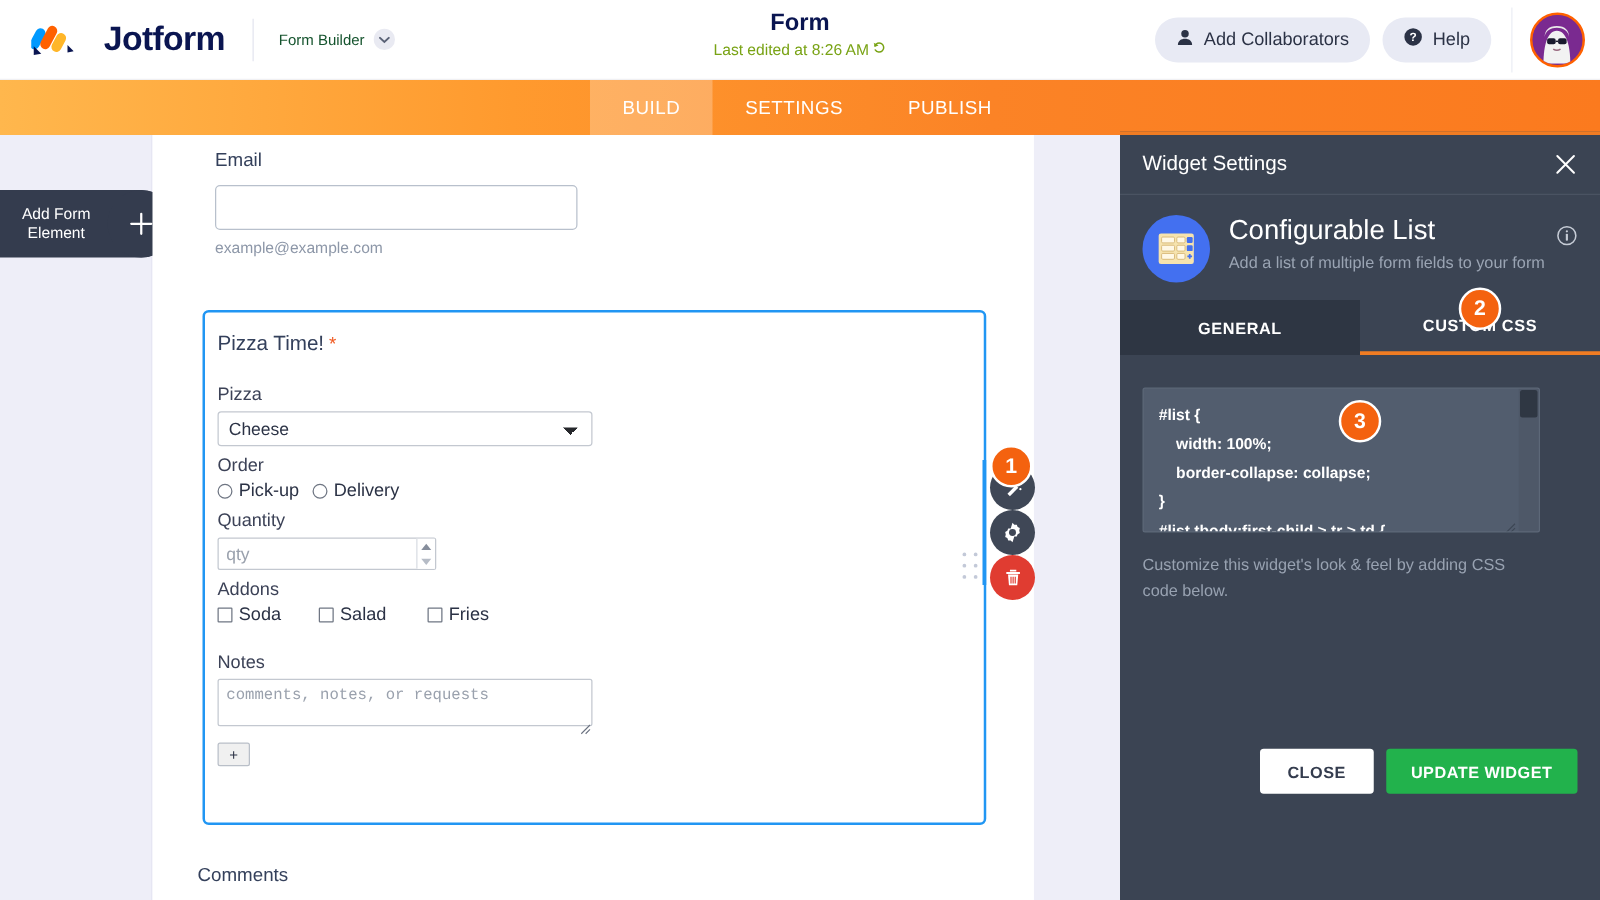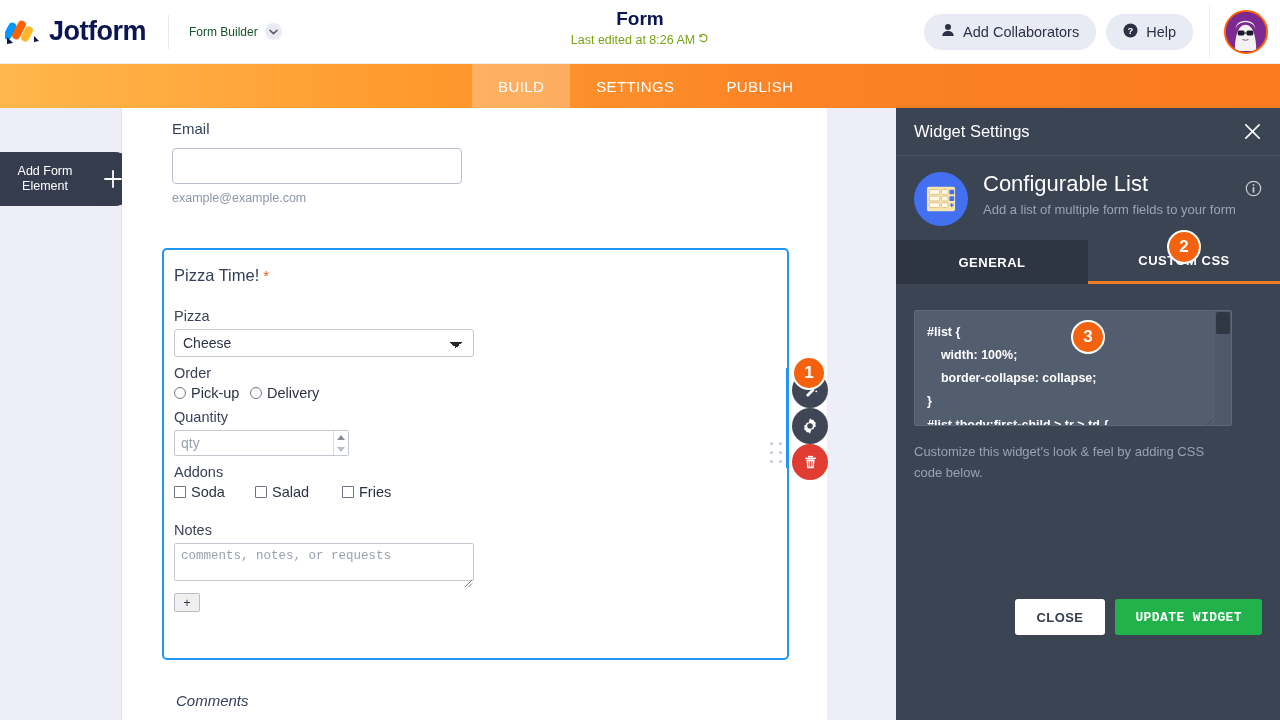--- a/index.html
+++ b/index.html
@@ -10,21 +10,21 @@
     background: #ffffff;
   }
   #app { position: relative; width: 1280px; height: 720px; }
 
   
   .header {
     position: absolute; top: 0; left: 0; width: 1280px; height: 64px;
     background: #fff; display: flex; align-items: center;
     border-bottom: 1px solid #f0f0f3;
   }
-  .logo-wrap { display: flex; align-items: center; padding-left: 5px; gap: 10px; }
+  .logo-wrap { display: flex; align-items: center; padding-left: 25px; gap: 24px; }
   .logo-mark { width: 34px; height: 30px; position: relative; }
   .logo-text { font-size: 27px; font-weight: bold; color: #0a1551; letter-spacing: -0.5px; }
   .header-divider { width: 1px; height: 34px; background: #e3e5f0; margin: 0 20px 0 22px; }
   .form-builder-btn {
     display: flex; align-items: center; gap: 7px;
     font-size: 12px; color: #14532d; cursor: pointer;
   }
   .chev-circle {
     width: 17px; height: 17px; border-radius: 50%; background: #e9eaf2;
     display: flex; align-items: center; justify-content: center;
@@ -156,21 +156,21 @@
   .notes-area::placeholder { color: #9aa1ad; }
   .resize-grip {
     position: absolute; right: 1px; bottom: 1px; width: 10px; height: 10px;
     pointer-events: none;
   }
   .add-row-btn {
     margin-top: 8px; width: 26px; height: 19px;
     border: 1px solid #b9bfc8; border-radius: 2px; background: #f0f0f0;
     font-size: 12px; color: #2b3245; cursor: pointer; line-height: 1;
   }
-  .comments-label { position: absolute; left: 54px; top: 584px; font-size: 15px; color: #34405b; font-style: italic; }
+  .comments-label { position: absolute; left: 36px; top: 584px; font-size: 15px; color: #34405b; }
 
   
   .fab-col { position: absolute; left: 792px; top: 372px; width: 36px; }
   .fab {
     width: 36px; height: 36px; border-radius: 50%;
     display: flex; align-items: center; justify-content: center;
     cursor: pointer; margin-bottom: 0;
   }
   .fab + .fab { margin-top: 0; }
   .fab-wand { background: #3f4756; }
@@ -252,21 +252,21 @@
     display: flex; justify-content: flex-end; align-items: center; gap: 10px; padding-right: 18px;
   }
   .btn-close {
     background: #fff; color: #343c4e; border: none; border-radius: 3px;
     height: 36px; padding: 0 22px; font-size: 13px; font-weight: bold;
     letter-spacing: 0.4px; cursor: pointer;
   }
   .btn-update {
     background: #22b24c; color: #fff; border: none; border-radius: 3px;
     height: 36px; padding: 0 20px; font-size: 13px; font-weight: bold;
-    letter-spacing: 0.4px; cursor: pointer; font-family: Liberation Mono, monospace;
+    letter-spacing: 0.4px; cursor: pointer;
   }
 </style>
 </head>
 <body>
 
 <div id="app">
 
   <div class="header">
     <div class="logo-wrap">
       <span class="logo-mark">

